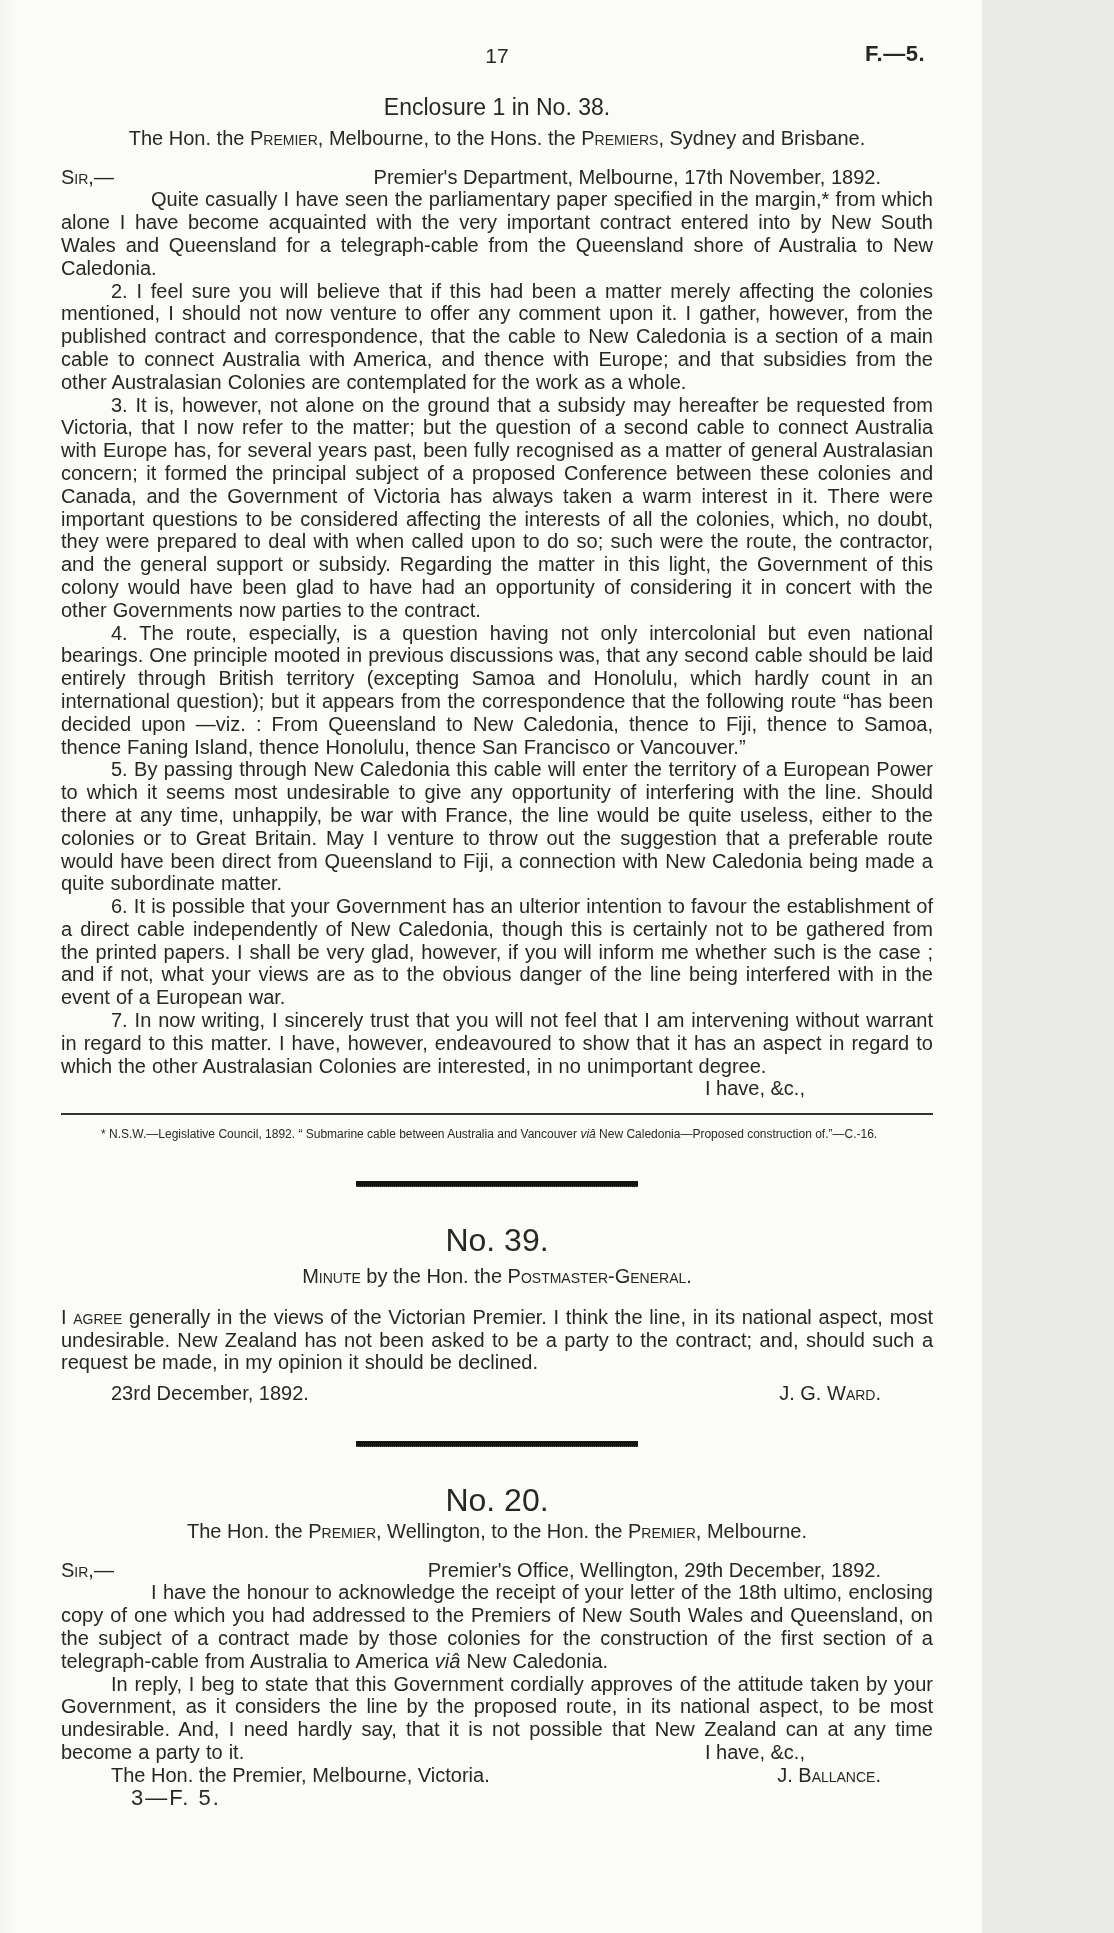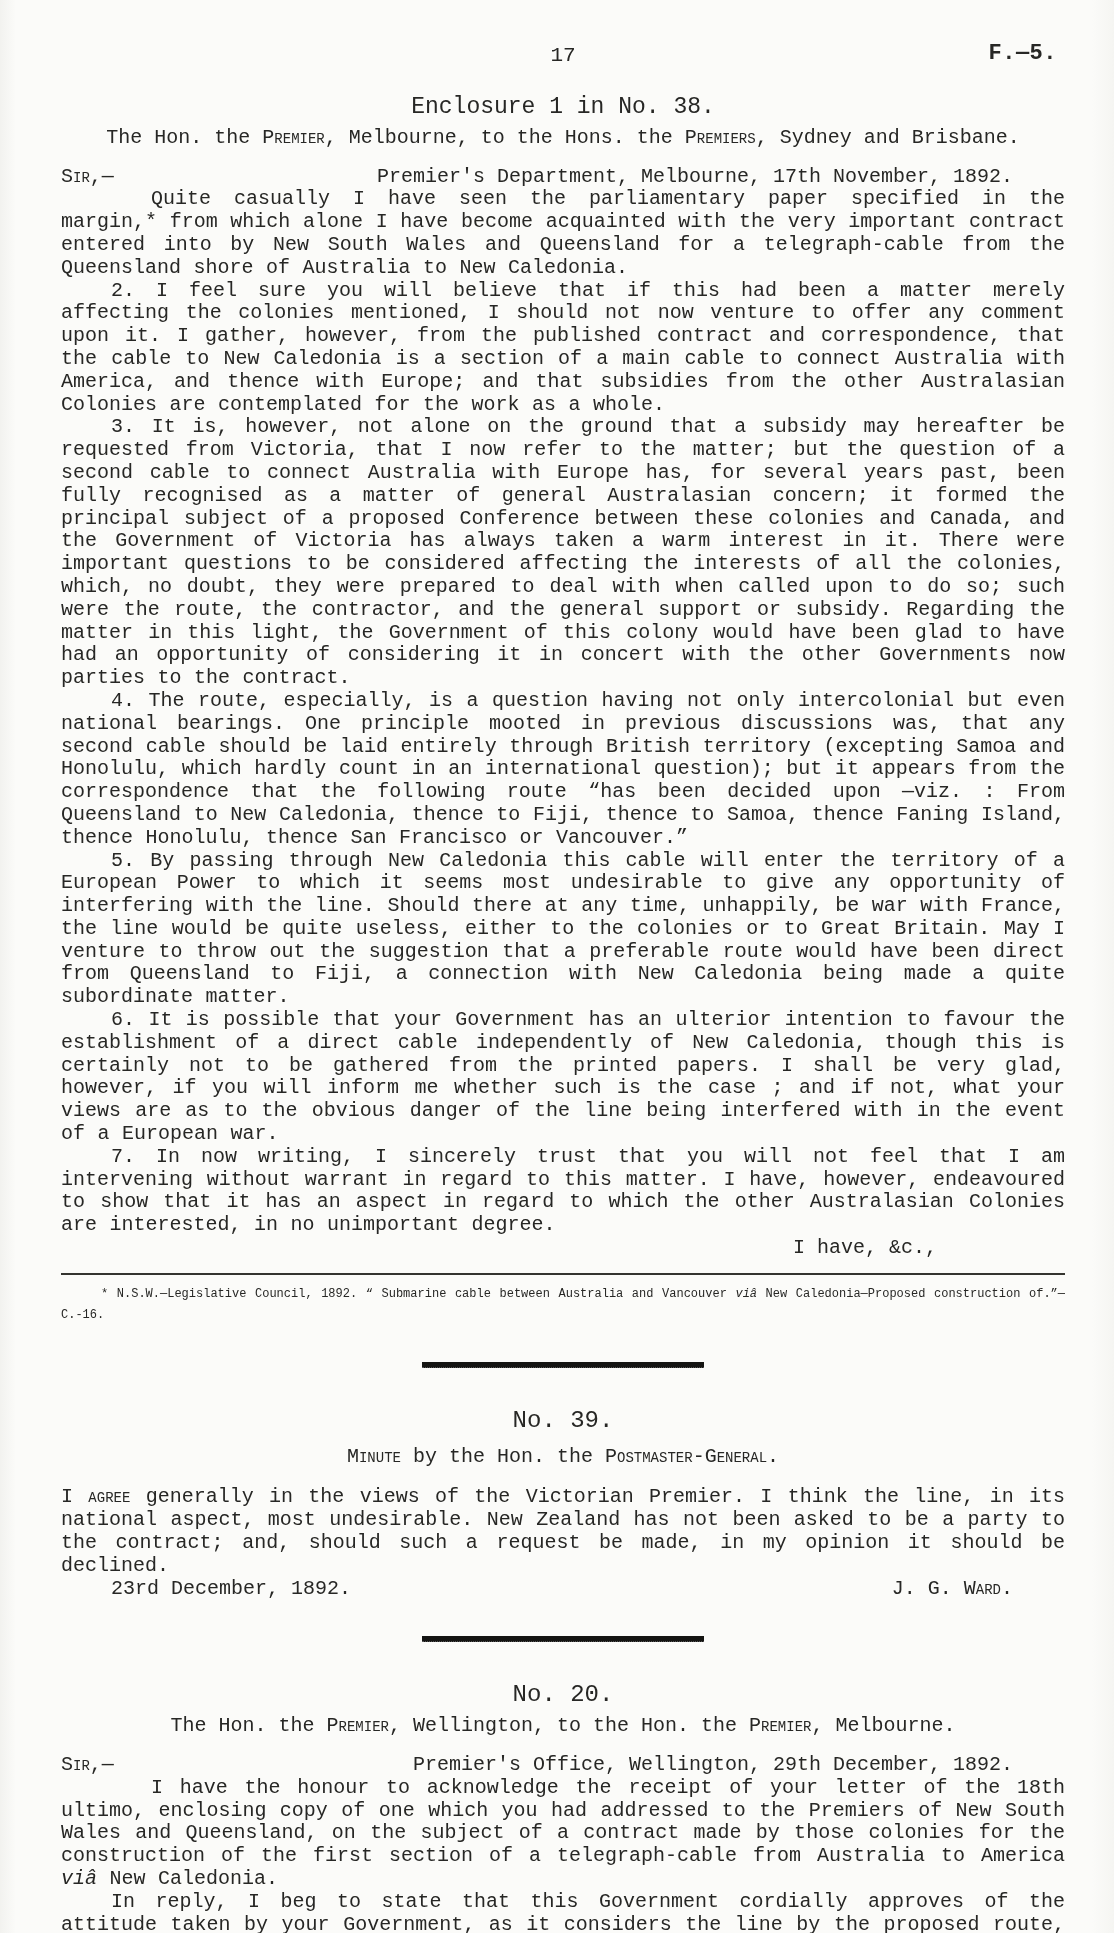--- a/index.html
+++ b/index.html
@@ -1,43 +1,43 @@
 <!DOCTYPE html>
 <html><head>
 <meta charset="utf-8">
 <style>
   html,body{margin:0;padding:0;background:#e9e9e7;}
   .page{
-    width:1114px;height:1933px;box-sizing:border-box;position:relative;overflow:hidden;
+    width:982px;height:1933px;box-sizing:border-box;position:relative;overflow:hidden;
     background:linear-gradient(90deg,#f2f2ef 0px,#fbfbf9 16px,#fbfbf9 1092px,#f5f5f2 1114px);
     color:#272725;
-    font-family:Liberation Mono, monospace;
+    font-family:Liberation Sans, sans-serif;
     font-size:20px;line-height:22.8px;
     padding:45px 49px 0 61px;
   }
   .sc{font-variant:small-caps;}
   .it{font-style:italic;}
   .page-head{position:relative;text-align:center;font-size:21px;height:26px;}
   .paper-ref{position:absolute;right:8px;top:-2px;font-weight:bold;font-size:22px;letter-spacing:.5px;}
   .enc-head{text-align:center;font-size:23px;font-weight:normal;margin:25px 0 0;}
   .parties{text-align:center;font-size:20px;margin:8px 0 0;}
   .sir-line{display:flex;justify-content:space-between;margin-top:16px;}
   .dateline{padding-right:52px;}
   .para{margin:0;text-align:justify;text-indent:50px;word-spacing:.5px;}
   .para.first{text-indent:90px;}
   .valediction{margin:0;text-align:right;padding-right:128px;}
   .valediction.overlap{margin-top:-22.8px;}
   .addr-line{display:flex;justify-content:space-between;padding-left:50px;padding-right:52px;}
   .footnote-rule{border:none;border-top:2.5px solid #34342f;margin:13px 0 0;}
   .footnote{font-size:12px;line-height:21px;margin:9px 0 0;text-indent:40px;text-align:justify;}
   .divider{width:282px;height:5px;background:#141412;margin:36px auto 0;border-bottom:1px dotted #555;}
-  .sec-head{text-align:center;font-size:24px;font-weight:normal;margin:42px 0 0;}
+  .sec-head{text-align:center;font-size:32px;font-weight:normal;margin:42px 0 0;}
   .sub-head{text-align:center;font-size:20px;margin:13px 0 0;}
   .minute-body{margin:18px 0 0;text-align:justify;text-indent:0;word-spacing:.5px;}
-  .date-sig{display:flex;justify-content:space-between;padding-left:50px;padding-right:52px;margin-top:0;}
+  .date-sig{display:flex;justify-content:space-between;padding-left:50px;padding-right:52px;margin-top:8px;}
   .footer-sig{padding-left:70px;font-size:22px;letter-spacing:2px;}
 </style>
 </head>
 <body>
 
 <div class="page">
 
   <div class="page-head">
     <span>17</span>
     <span class="paper-ref">F.—5.</span>

